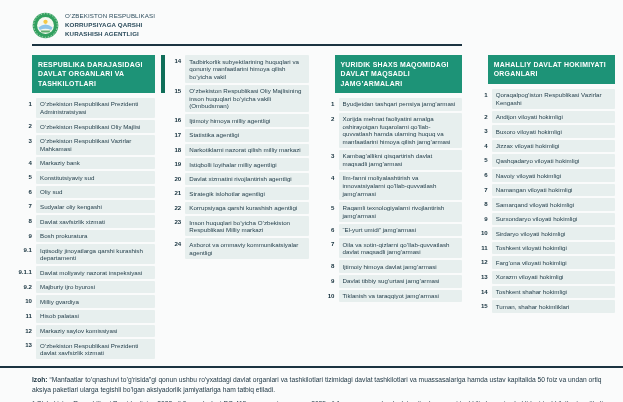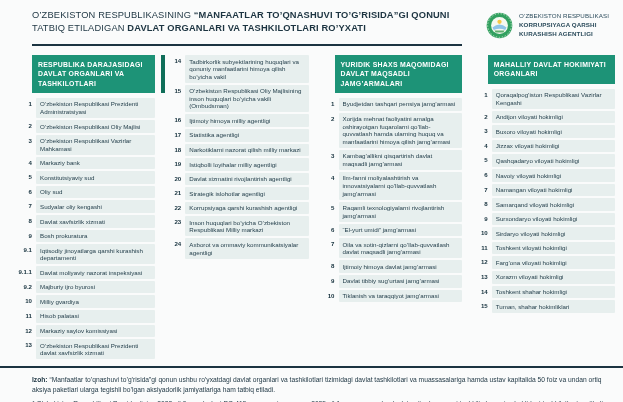--- a/index.html
+++ b/index.html
@@ -40,26 +40,20 @@
   .footer-rule{margin-top:7px;width:623px;height:2px;background:#1c3441;}
   .footer{padding:7px 16px 0 32px;font-size:6.7px;line-height:1.5;color:#1c3441;}
   .footer p{margin:0 0 4px 0;}
 </style>
 </head>
 <body>
 
 <div class="page">
 
   <div class="header">
-    <div class="title">
-      <span>O’ZBEKISTON RESPUBLIKASINING</span>
-      <span class="b">“MANFAATLAR TO’QNASHUVI TO’G’RISIDA”GI QONUNI</span>
-      <span>TATBIQ ETILADIGAN</span>
-      <span class="b">DAVLAT ORGANLARI VA TASHKILOTLARI RO’YXATI</span>
-    </div>
 
     <div class="logo">
       <svg width="27" height="27" viewBox="0 0 40 40">
         <circle cx="20" cy="20" r="19" fill="#31a05f"></circle>
         <circle cx="20" cy="20" r="17.5" fill="none" stroke="#dcedd8" stroke-width="1.2" stroke-dasharray="2 2.4"></circle>
         <circle cx="20" cy="20" r="12.5" fill="#f4f8f0"></circle>
         <circle cx="20" cy="14.5" r="3.2" fill="#f7c844"></circle>
         <path d="M9.5 23 q5.5 -4.5 10.5 -4.5 q5 0 10.5 4.5 l-2 3.5 q-8.5 -3.2 -17 0 z" fill="#8ec4e8"></path>
         <path d="M12.5 27.5 h15 l-1.8 2.8 h-11.4 z" fill="#5fae6e"></path>
       </svg>

